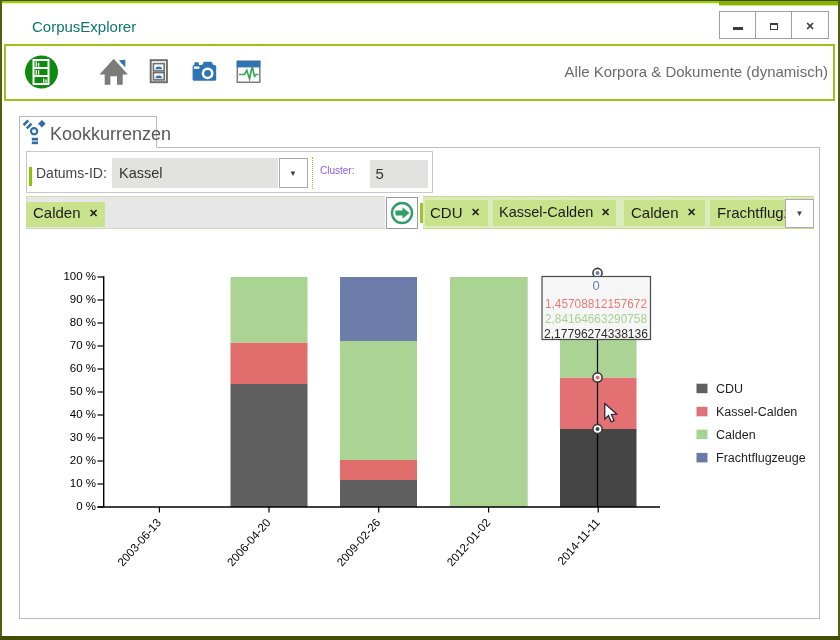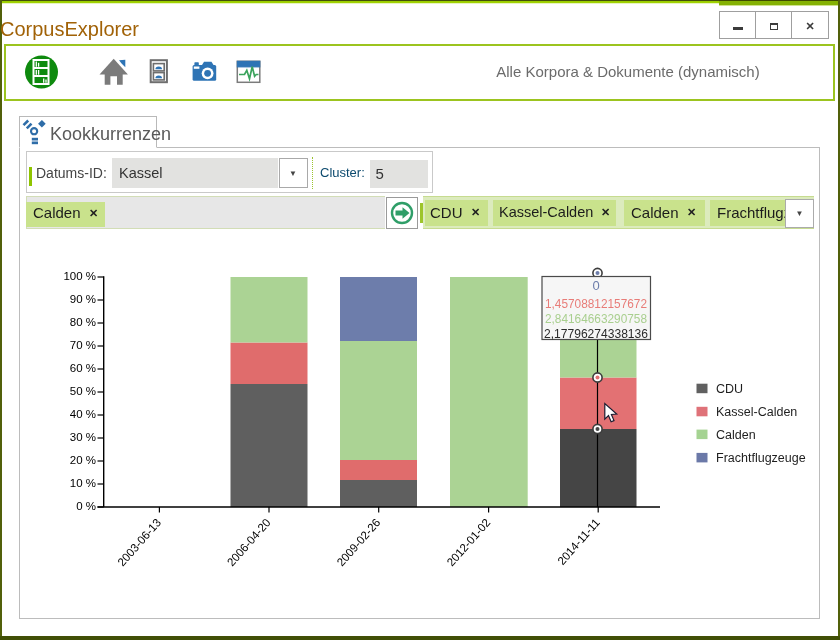--- a/index.html
+++ b/index.html
@@ -9,21 +9,21 @@
 </style>
 </head>
 <body>
 
 <div class="abs" style="left:0;top:0;width:719px;height:3.5px;background:linear-gradient(#44500a 0px,#44500a 1px,#9bce00 1.5px,#a2d404 2.8px,#e8f5c0 3.5px)"></div>
 <div class="abs" style="left:719px;top:0;width:121px;height:5.5px;background:linear-gradient(#3f4b00 0px,#3f4b00 1px,#85b203 1.5px,#85b203 4.5px,#cfe28e 5.5px)"></div>
 <div class="abs" style="left:0;top:0;width:2px;height:640px;background:#51600a"></div>
 <div class="abs" style="right:0;top:0;width:2px;height:640px;background:#51600a"></div>
 <div class="abs" style="left:0;bottom:0;width:840px;height:4px;background:#414f06"></div>
 
-<div class="abs" style="left:0;top:18px;font-size:20px;color:#a16207">CorpusExplorer</div>
+<div class="abs" style="left:32px;top:18px;font-size:15px;color:#0f766e">CorpusExplorer</div>
 
 <div class="abs" style="left:719px;top:11px;width:110px;height:28px;display:flex">
   <div style="width:36.7px;border:1px solid #9f9f9f;background:#fff;position:relative">
       <div style="position:absolute;left:13px;top:15px;width:10px;height:2.5px;background:#3b3b3b"></div>
     </div>
   <div style="width:36.7px;border:1px solid #9f9f9f;border-left:0;background:#fff;position:relative">
       <div style="position:absolute;left:14.5px;top:11px;width:8px;height:7px;border:1.5px solid #3b3b3b;border-top-width:2px"></div>
     </div>
   <div style="width:36.6px;border:1px solid #9f9f9f;border-left:0;background:#fff;position:relative;text-align:center"><span style="font-size:11px;color:#3b3b3b;line-height:29px;font-weight:bold">✕</span></div>
 </div>
@@ -66,21 +66,21 @@
     <rect x="194.4" y="62.2" width="4.4" height="3.5" rx="0.7"></rect>
   </g>
   <rect x="193.8" y="66.5" width="5.6" height="2.3" fill="#fff"></rect>
   <circle cx="207.6" cy="73.3" r="5.9" fill="#fff"></circle>
   <circle cx="207.6" cy="73.3" r="3.4" fill="#2e74b5"></circle>
 
   <rect x="237.3" y="61.3" width="22.5" height="21" fill="#fff" stroke="#7b7b7b" stroke-width="1.5"></rect>
   <rect x="237.3" y="61.3" width="22.5" height="5.6" fill="#2e74b5" stroke="#2e74b5" stroke-width="1"></rect>
   <polyline points="239,74.5 244.5,74.5 246.8,70.3 249.5,78.8 252.2,66.8 254.6,76.3 256.2,74.5 258.5,74.5" fill="none" stroke="#3aa35c" stroke-width="1.7"></polyline>
 </svg>
-<div class="abs" style="left:428px;top:63px;width:400px;text-align:center;font-size:15px;color:#6b6b6b">Alle Korpora &amp; Dokumente (dynamisch)</div>
+<div class="abs" style="left:428px;top:63px;width:400px;text-align:right;font-size:15px;color:#6b6b6b">Alle Korpora &amp; Dokumente (dynamisch)</div>
 
 <div class="abs" style="left:19px;top:116px;width:138px;height:32px;border:1px solid #b9b9b9;border-bottom:1px solid #fff;background:#fff;z-index:3"></div>
 <svg class="abs" style="left:22px;top:117px;z-index:4" width="26" height="29" viewBox="0 0 26 29">
   <g stroke="#2e6da8" fill="none">
     <line x1="1.5" y1="8.2" x2="6.2" y2="3.5" stroke-width="2.6"></line>
     <line x1="4.8" y1="11.3" x2="9.5" y2="6.6" stroke-width="2.6"></line>
     <circle cx="12.1" cy="14.2" r="3.1" stroke-width="2.1"></circle>
   </g>
   <g fill="#2e6da8">
     <rect x="17.2" y="4.05" width="5.4" height="5.4" transform="rotate(45 19.9 6.75)"></rect>
@@ -91,21 +91,21 @@
 <div class="abs" style="left:50px;top:124px;z-index:4;font-size:18px;color:#5a5a5a">Kookkurrenzen</div>
 
 <div class="abs" style="left:19px;top:147px;width:801px;height:472px;border:1px solid #bcbcbc;background:#fff"></div>
 
 <div class="abs" style="left:26px;top:151px;width:407px;height:42px;border:1px solid #c9c9c9;background:#fff"></div>
 <div class="abs" style="left:28.5px;top:167px;width:3px;height:19px;background:#8fc400"></div>
 <div class="abs" style="left:36px;top:165px;font-size:14px;color:#454545">Datums-ID:</div>
 <div class="abs" style="left:112px;top:157.5px;width:166px;height:30.5px;background:#e2e2e0;font-size:14.5px;color:#333;line-height:30px;padding-left:7px">Kassel</div>
 <div class="abs" style="left:278.5px;top:157.5px;width:29px;height:30.5px;background:#fff;border:1px solid #a9a9a9;text-align:center"><span style="font-size:8px;color:#444;line-height:29px">▼</span></div>
 <div class="abs" style="left:311.5px;top:157px;width:1px;height:32px;border-left:1px dotted #9bc32f"></div>
-<div class="abs" style="left:320px;top:165px;font-size:13px;color:#0c4a6e">Cluster:</div>
+<div class="abs" style="left:320px;top:165px;font-size:10px;color:#8b5cf6">Cluster:</div>
 <div class="abs" style="left:369.5px;top:159.5px;width:58.5px;height:28.5px;background:#e2e2e0;font-size:15px;color:#333;line-height:27px;padding-left:6px">5</div>
 
 <div class="abs" style="left:26px;top:196px;width:359px;height:33px;background:#e7e7e7;border:1px solid #d2ddb6;border-right:0"></div>
 <div class="abs" style="left:26px;top:201.5px;width:79px;height:25.5px;background:#c9e28c"></div>
 <div class="abs" style="left:33px;top:204px;font-size:15px;color:#1c1c1c">Calden</div>
 <div class="abs" style="left:89px;top:207px;font-size:11px;color:#222;font-weight:600">✕</div>
 <div class="abs" style="left:386px;top:197px;width:32px;height:32px;background:#fff;border:1px solid #9a9a9a"></div>
 <svg class="abs" style="left:390px;top:201px" width="24" height="24" viewBox="0 0 24 24">
   <circle cx="12" cy="12" r="10" fill="none" stroke="#2f9e68" stroke-width="2.4"></circle>
   <path d="M5.5 9.5 h7 v-3.3 l7 5.8 -7 5.8 v-3.3 h-7 Z" fill="#2f9e68"></path>

